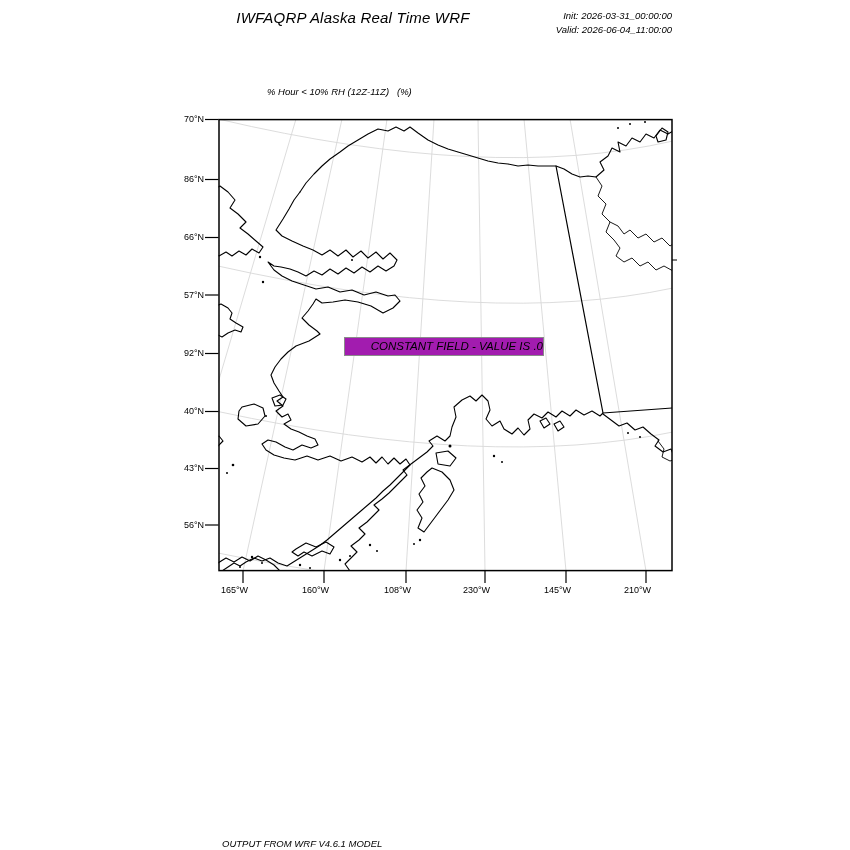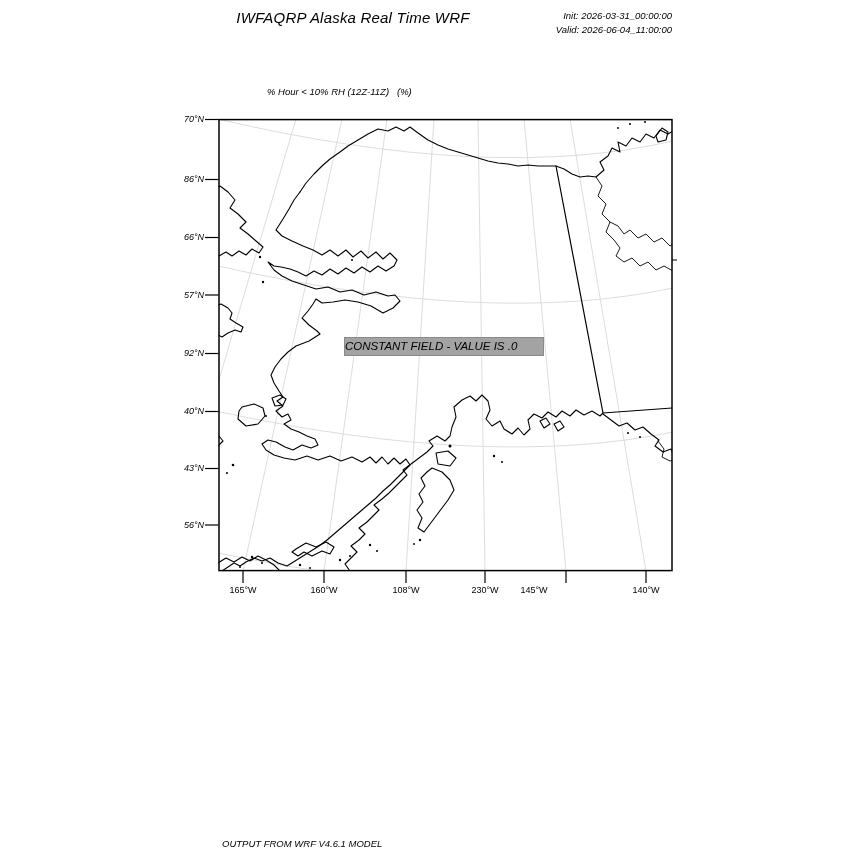--- a/index.html
+++ b/index.html
@@ -3,24 +3,24 @@
 <meta charset="utf-8">
 <style>
   html,body{margin:0;padding:0;background:#ffffff;}
   body{width:850px;height:850px;position:relative;font-family:"Liberation Sans","DejaVu Sans",sans-serif;color:#000;}
   .abs{position:absolute;font-style:italic;}
   .title{left:218px;top:9px;width:270px;text-align:center;font-size:15px;letter-spacing:.2px;}
   .stamps{right:178px;top:9px;text-align:right;font-size:9.5px;line-height:14px;}
   .fieldlabel{left:222px;top:86px;font-size:9.5px;white-space:pre;margin-left:45px;}
   .map-wrap{left:218px;top:119px;width:454px;height:452px;}
   svg.mapsvg{position:absolute;left:0;top:0;overflow:visible;}
-  .anno-box{left:344px;top:337px;width:198px;height:17px;border:1px solid #8a8a8a;background:#a3a3a3;
-            font-size:11.5px;line-height:17px;text-align:left;z-index:3;white-space:nowrap;}
-  .latlab{position:absolute;right:646px;width:60px;text-align:right;font-size:9px;height:11px;line-height:11px;font-style:italic;}
-  .lonlab{position:absolute;top:585px;width:44px;text-align:center;font-size:9px;height:11px;line-height:11px;}
+  .anno-box{left:344px;top:337px;width:198px;height:17px;border:1px solid #8a8a8a;background:#a21caf;
+            font-size:11.5px;line-height:17px;text-align:right;z-index:3;white-space:nowrap;}
+  .latlab{position:absolute;right:646px;width:60px;text-align:right;font-size:9px;height:11px;line-height:11px;}
+  .lonlab{position:absolute;top:585px;width:44px;text-align:left;font-size:9px;height:11px;line-height:11px;}
   .footer{left:222px;top:813px;font-size:9.5px;line-height:12.5px;white-space:pre;}
 </style>
 </head>
 <body>
 
 <div class="abs title">IWFAQRP Alaska Real Time WRF</div>
 
 <div class="abs stamps">
   <div>Init: 2026-03-31_00:00:00</div>
   <div>Valid: 2026-06-04_11:00:00</div>
@@ -34,22 +34,22 @@
 <div class="latlab" style="top:290px">57°N</div>
 <div class="latlab" style="top:348px">92°N</div>
 <div class="latlab" style="top:406px">40°N</div>
 <div class="latlab" style="top:463px">43°N</div>
 <div class="latlab" style="top:520px">56°N</div>
 
 <div class="lonlab" style="left:221px">165°W</div>
 <div class="lonlab" style="left:302px">160°W</div>
 <div class="lonlab" style="left:384px">108°W</div>
 <div class="lonlab" style="left:463px">230°W</div>
-<div class="lonlab" style="left:512px">145°W</div>
-<div class="lonlab" style="left:624px">140°W</div>
+<div class="lonlab" style="left:544px">145°W</div>
+<div class="lonlab" style="left:624px">210°W</div>
 
 <div class="abs map-wrap">
 <svg class="mapsvg" width="454" height="452" viewBox="218 119 454 452" xmlns="http://www.w3.org/2000/svg">
   <defs>
     <clipPath id="mapclip">
           <rect x="218.5" y="119" width="453.5" height="452"></rect>
         </clipPath>
   </defs>
 
   <g clip-path="url(#mapclip)" stroke="#d8d8d8" stroke-width="0.9" fill="none">

